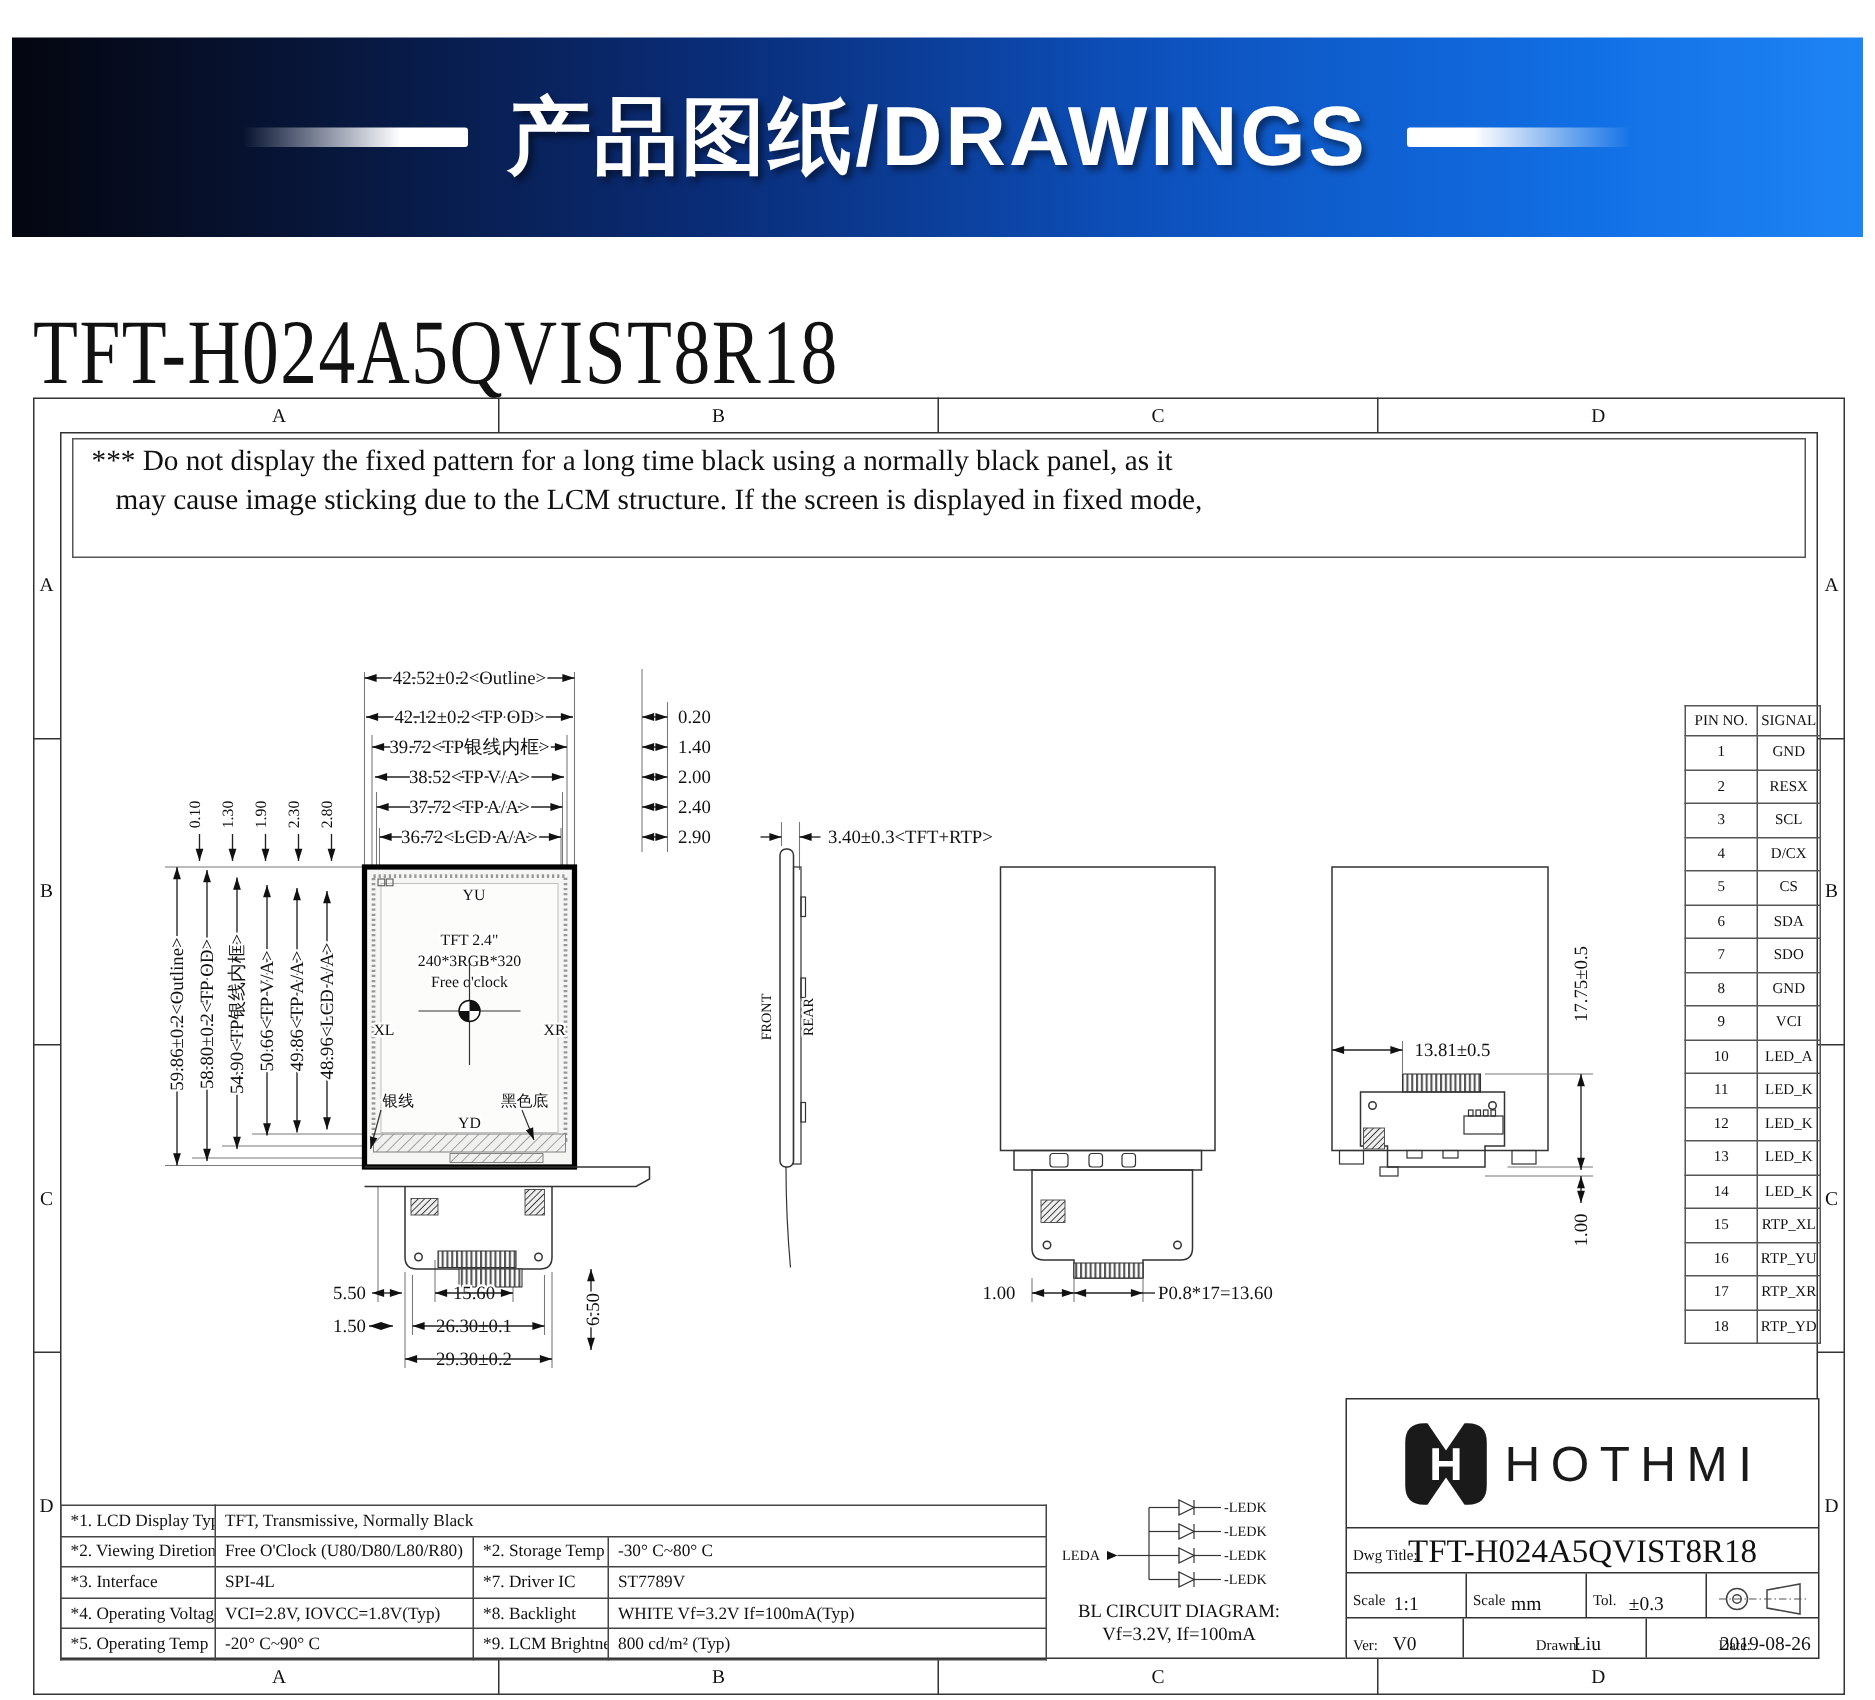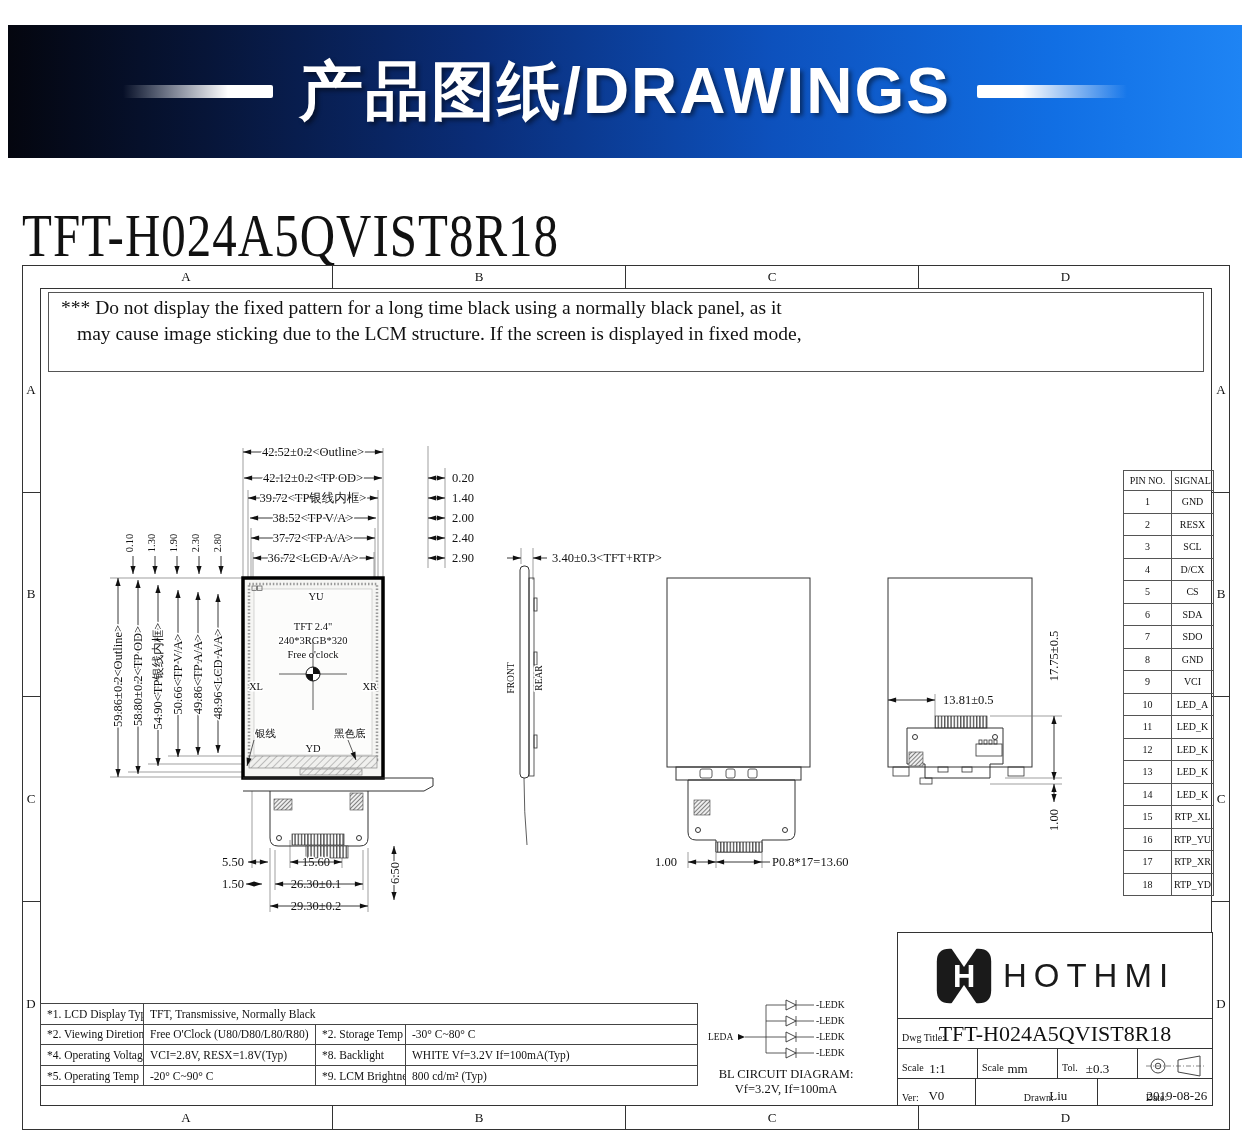--- a/index.html
+++ b/index.html
@@ -6,21 +6,21 @@
   html,body { background:#fff; }
   body { width:1250px; height:1133px; position:relative; overflow:hidden;
          font-family:"Liberation Serif", serif; color:#111; }
   .abs { position:absolute; }
 
   
   .banner { left:8px; top:25px; width:1234px; height:133px;
     background:linear-gradient(90deg,#04060f 0%,#071538 16%,#0a2d78 38%,#0d51bd 62%,#116fe4 85%,#1e84f4 100%);
     display:flex; align-items:center; justify-content:center; gap:26px; }
   .banner-title { font-family:"Liberation Sans", sans-serif; font-weight:bold;
-    font-size:64px; color:#fff; letter-spacing:2px; white-space:nowrap;
+    font-size:56px; color:#fff; letter-spacing:2px; white-space:nowrap;
     text-shadow:3px 3px 4px rgba(0,0,0,.45); }
   .dash { width:150px; height:13px; border-radius:2px; }
   .dash-l { background:linear-gradient(90deg, rgba(255,255,255,0), #fff 70%); }
   .dash-r { background:linear-gradient(270deg, rgba(255,255,255,0), #fff 70%); }
 
   
   .doc-title { left:22px; top:200px; font-size:48px; letter-spacing:1px;
     transform:scale(1.02,1.28); transform-origin:0 0; white-space:nowrap; }
 
   
@@ -450,22 +450,28 @@
     <td>*1. LCD Display Type</td>
     <td colspan="3">TFT, Transmissive, Normally Black</td>
   </tr>
   <tr>
     <td>*2. Viewing Diretion</td>
     <td>Free O'Clock (U80/D80/L80/R80)</td>
     <td>*2. Storage Temp</td>
     <td>-30° C~80° C</td>
   </tr>
   <tr>
+    <td>*3. Interface</td>
+    <td>SPI-4L</td>
+    <td>*7. Driver IC</td>
+    <td>ST7789V</td>
+  </tr>
+  <tr>
     <td>*4. Operating Voltage</td>
-    <td>VCI=2.8V, RESX=1.8V(Typ)</td>
+    <td>VCI=2.8V, IOVCC=1.8V(Typ)</td>
     <td>*8. Backlight</td>
     <td>WHITE Vf=3.2V If=100mA(Typ)</td>
   </tr>
   <tr>
     <td>*5. Operating Temp</td>
     <td>-20° C~90° C</td>
     <td>*9. LCM Brightness</td>
     <td>800 cd/m² (Typ)</td>
   </tr>
 </tbody>

